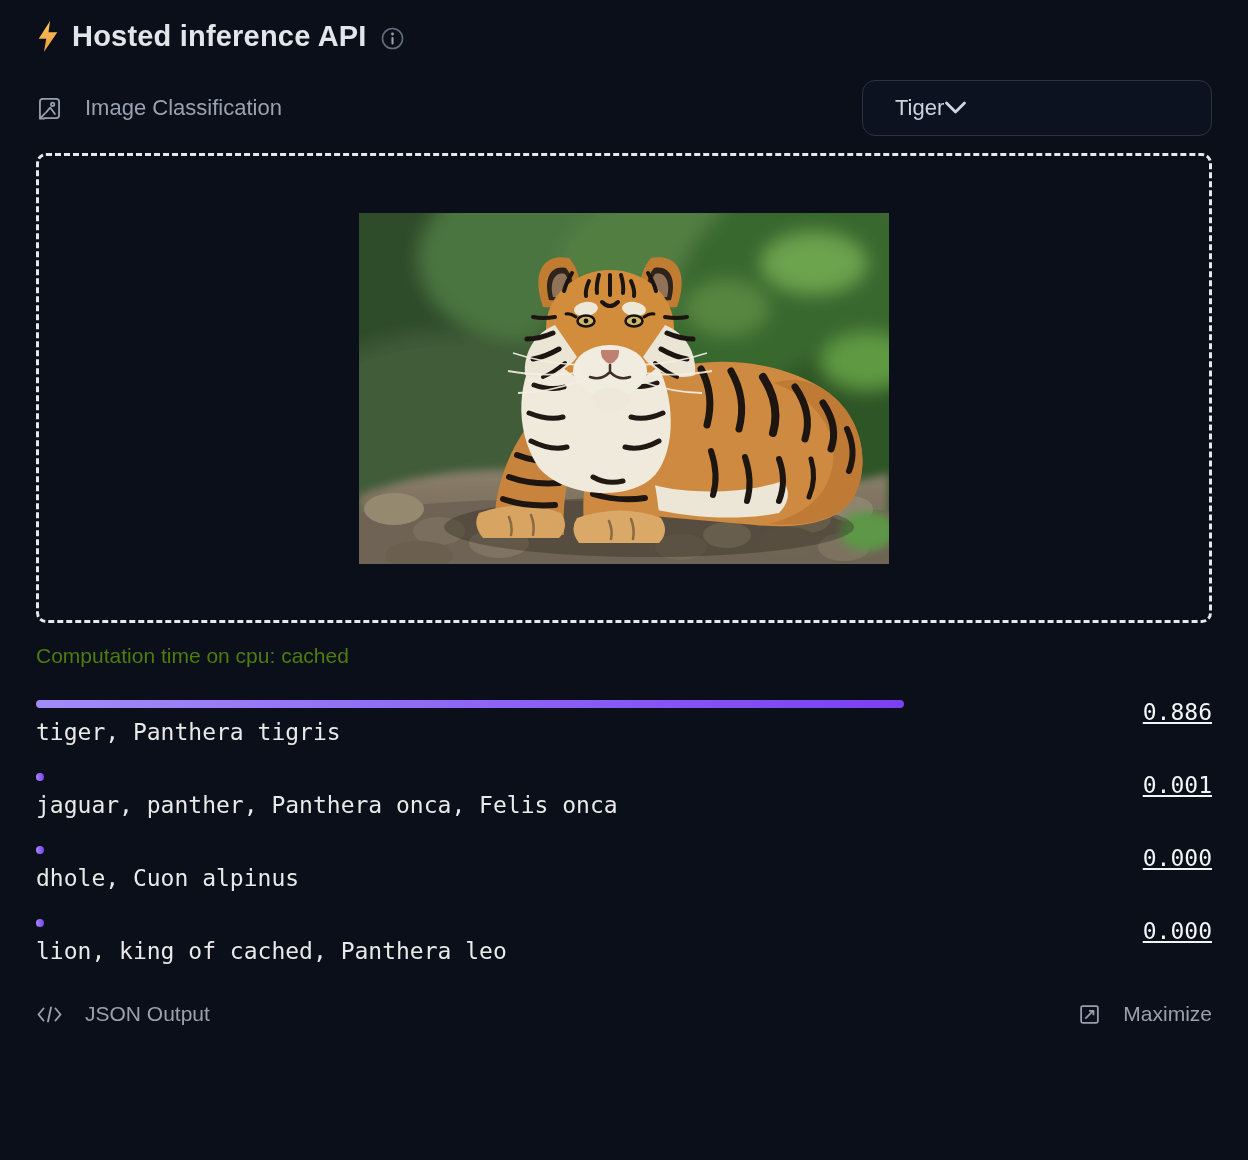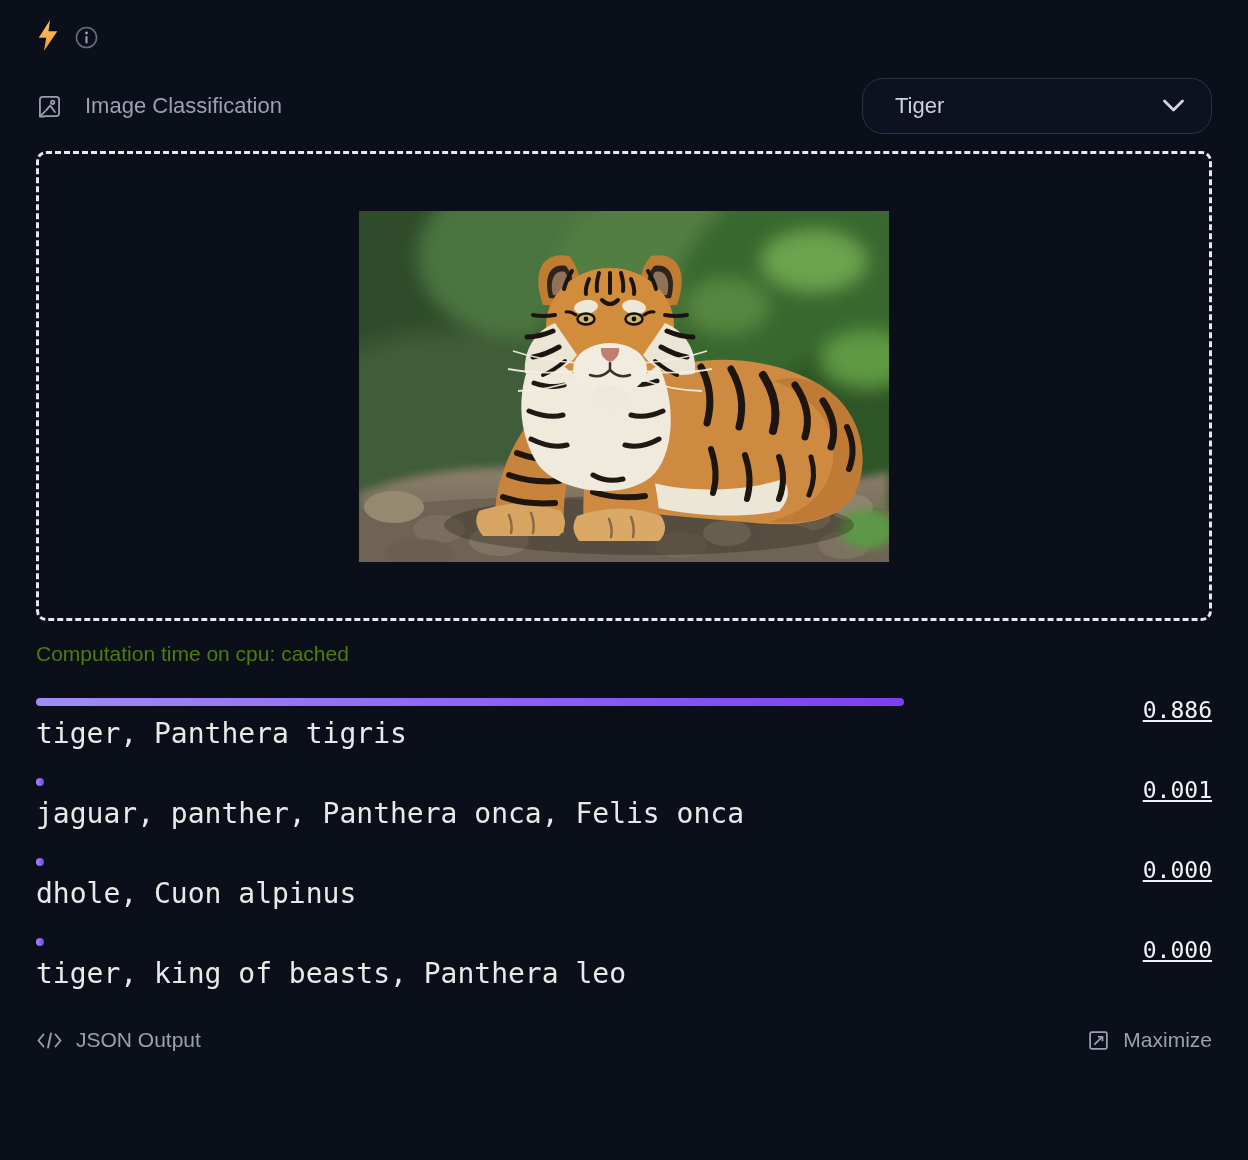--- a/index.html
+++ b/index.html
@@ -15,23 +15,23 @@
   
   .hdr { display: flex; align-items: center; gap: 11px; }
   .hdr h1 { font-size: 29px; font-weight: 700; color: #e2e6eb; letter-spacing: 0.2px; }
   .hdr .info { margin-left: 3px; margin-top: 3px; cursor: pointer; }
   
   .task-row { margin-top: 26px; display: flex; align-items: center; justify-content: space-between; height: 58px; }
   .task-left { display: flex; align-items: center; gap: 22px; }
   .task-left .tlabel { font-size: 22px; color: #99a2b0; }
   .select {
     width: 350px; height: 56px;
-    border: 1px solid #2b3342; border-radius: 21px;
+    border: 1px solid #2b3342; border-radius: 13px;
     background: #0d1220;
-    display: flex; align-items: center; justify-content: space-between;
+    display: flex; align-items: center; justify-content: flex-start;
     padding: 0 26px 0 32px;
     cursor: pointer;
   }
   .select .sel-val { font-size: 22px; color: #ccd3db; }
   
   .dropzone {
     margin-top: 16px;
     height: 470px;
     border: 3px dashed #e6e8ec;
     border-radius: 10px;
@@ -46,53 +46,54 @@
   .row { display: flex; align-items: flex-start; margin-bottom: 28px; }
   .row .left { flex: 0 0 980px; }
   .bar {
     height: 8px; border-radius: 4px;
     background: linear-gradient(90deg, #a18cf7, #7b3ff2);
     min-width: 8px;
   }
   .rlabel {
     margin-top: 11px;
     font-family: "DejaVu Sans Mono", monospace;
-    font-size: 28px; color: #e9eae8;
+    font-size: 23px; color: #e9eae8;
     white-space: nowrap;
   }
   .score {
     flex: 1; text-align: right;
     font-family: "DejaVu Sans Mono", monospace;
     font-size: 23px; color: #f2f4f6;
     margin-top: -1px;
     text-decoration: underline;
   }
   
   .footer { margin-top: 38px; display: flex; align-items: center; justify-content: space-between; }
-  .f-left, .f-right { display: flex; align-items: center; gap: 13px; cursor: pointer; }
+  .f-left, .f-right { display: flex; align-items: center; gap: 22px; cursor: pointer; }
   .f-left span, .f-right span { font-size: 21px; color: #98a1ad; }
   .icon { display: inline-flex; }
 </style>
 </head>
 <body>
 
 <div class="widget">
 
   <div class="hdr">
     <span class="icon">
       <svg width="25" height="31" viewBox="0 0 24 30">
         <defs>
           <linearGradient id="boltg" x1="0" y1="0" x2="0" y2="1">
             <stop offset="0" stop-color="#fbc45e"></stop>
               <stop offset="1" stop-color="#ee9b3e"></stop>
           </linearGradient>
         </defs>
         <path d="M13.5 0 L2.5 17.2 H9.8 L7.6 30 L20.5 10.8 H12 Z" fill="url(#boltg)"></path>
       </svg>
     </span>
+    <h1>Hosted inference API</h1>
     <span class="icon info">
       <svg width="23" height="23" viewBox="0 0 22 22">
         <circle cx="11" cy="11" r="9.6" fill="none" stroke="#646d7c" stroke-width="1.5"></circle>
         <circle cx="11" cy="6.7" r="1.35" fill="#9aa3b2"></circle>
         <rect x="10" y="9.5" width="2" height="7.2" rx="1" fill="#9aa3b2"></rect>
       </svg>
     </span>
   </div>
 
   <div class="task-row">
@@ -294,21 +295,21 @@
       <div class="left">
         <div class="bar" style="width: 0%;"></div>
         <div class="rlabel">dhole, Cuon alpinus</div>
       </div>
       <div class="score">0.000</div>
     </div>
 
     <div class="row">
       <div class="left">
         <div class="bar" style="width: 0%;"></div>
-        <div class="rlabel">tiger, king of beasts, Panthera leo</div>
+        <div class="rlabel">lion, king of cached, Panthera leo</div>
       </div>
       <div class="score">0.000</div>
     </div>
   </div>
 
   <div class="footer">
     <div class="f-left">
       <span class="icon">
         <svg width="27" height="21" viewBox="0 0 27 21" fill="none" stroke="#98a1b0" stroke-width="1.9" stroke-linecap="round" stroke-linejoin="round">
           <path d="M7.5 4.5 L2.5 10.5 L7.5 16.5"></path>

